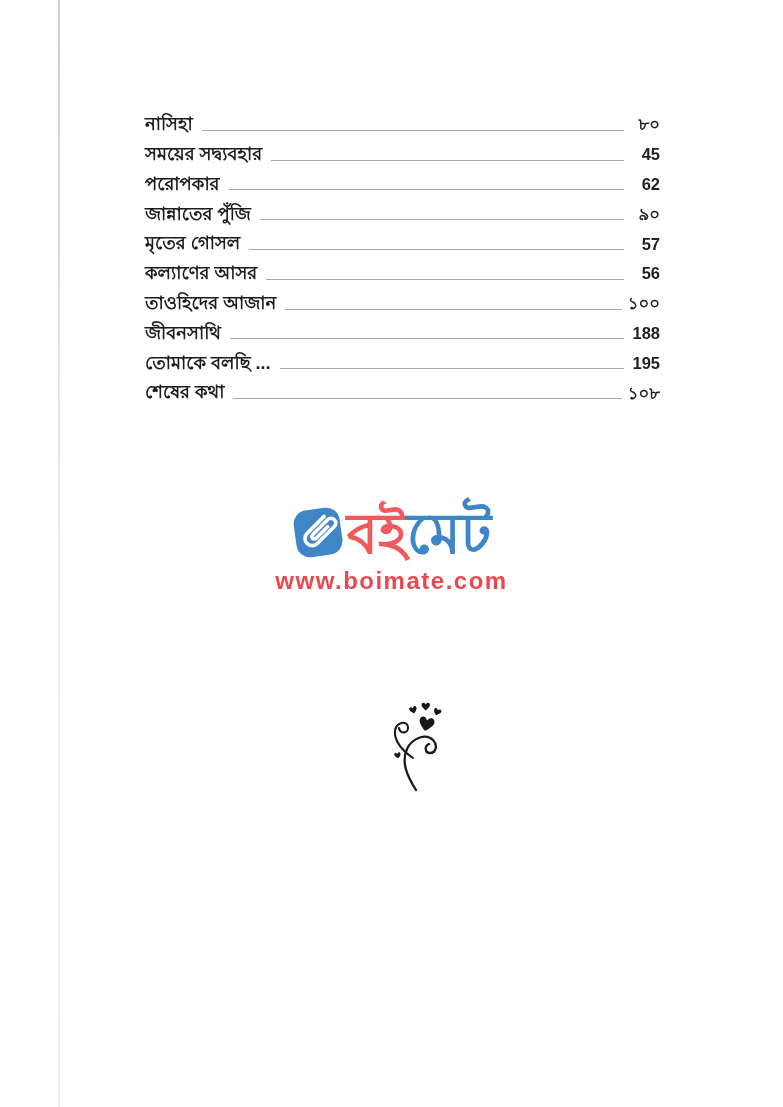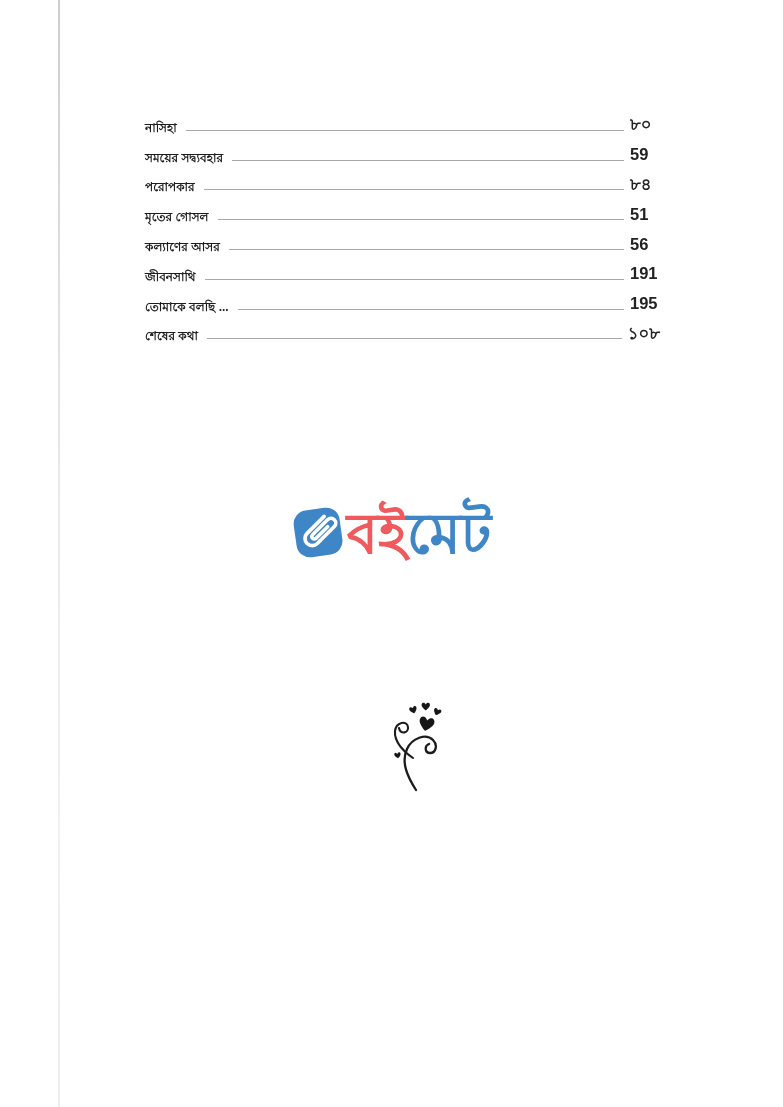--- a/index.html
+++ b/index.html
@@ -22,30 +22,30 @@
   }
   
   .toc{
     position:absolute;left:145px;top:106px;width:515px;
     display:flex;flex-direction:column;
   }
   .toc-row{
     display:flex;align-items:flex-end;height:29.8px;
   }
   .toc-title{
-    font-size:12px;font-weight:700;color:#1d1d1d;
+    font-size:18px;font-weight:700;color:#1d1d1d;
     white-space:nowrap;line-height:1.25;
   }
   .leader{
     flex:1;border-bottom:1.3px solid #a8a8a8;
     margin:0 6px 5px 9px;min-width:30px;
   }
   .toc-page{
     font-size:16.5px;font-weight:700;color:#222;
-    white-space:nowrap;line-height:1.3;min-width:30px;
+    white-space:nowrap;line-height:1.3;min-width:30px;text-align:right;
   }
   
   .logo-block{
     position:absolute;left:0;top:503px;width:783px;
     display:flex;flex-direction:column;align-items:center;
   }
   .logo-row{
     display:flex;align-items:center;gap:3px;text-align:right;
   }
   .brand{
@@ -72,41 +72,51 @@
 
   <div class="toc">
       <div class="toc-row">
       <span class="toc-title">নাসিহা</span>
       <span class="leader"></span>
       <span class="toc-page">৮০</span>
     </div>
       <div class="toc-row">
       <span class="toc-title">সময়ের সদ্ব্যবহার</span>
       <span class="leader"></span>
-      <span class="toc-page">59</span>
+      <span class="toc-page">45</span>
     </div>
       <div class="toc-row">
       <span class="toc-title">পরোপকার</span>
       <span class="leader"></span>
-      <span class="toc-page">৮৪</span>
+      <span class="toc-page">62</span>
+    </div>
+      <div class="toc-row">
+      <span class="toc-title">জান্নাতের পুঁজি</span>
+      <span class="leader"></span>
+      <span class="toc-page">৯০</span>
     </div>
       <div class="toc-row">
       <span class="toc-title">মৃতের গোসল</span>
       <span class="leader"></span>
-      <span class="toc-page">51</span>
+      <span class="toc-page">57</span>
     </div>
       <div class="toc-row">
       <span class="toc-title">কল্যাণের আসর</span>
       <span class="leader"></span>
       <span class="toc-page">56</span>
     </div>
       <div class="toc-row">
+      <span class="toc-title">তাওহিদের আজান</span>
+      <span class="leader"></span>
+      <span class="toc-page">১০০</span>
+    </div>
+      <div class="toc-row">
       <span class="toc-title">জীবনসাথি</span>
       <span class="leader"></span>
-      <span class="toc-page">191</span>
+      <span class="toc-page">188</span>
     </div>
       <div class="toc-row">
       <span class="toc-title">তোমাকে বলছি ...</span>
       <span class="leader"></span>
       <span class="toc-page">195</span>
     </div>
       <div class="toc-row">
       <span class="toc-title">শেষের কথা</span>
       <span class="leader"></span>
       <span class="toc-page">১০৮</span>
@@ -120,20 +130,21 @@
           <g transform="rotate(-8 27 29)">
             <rect x="3" y="5" width="48" height="49" rx="14" fill="#3e86c6"></rect>
           </g>
           <g transform="rotate(45 27 29)">
             <path d="M 20,13 L 20,38 A 7.5,7.5 0 0 0 35,38 L 35,13 A 5,5 0 0 0 25,13 L 25,35 A 2.6,2.6 0 0 0 30.2,35 L 30.2,18" fill="none" stroke="#ffffff" stroke-width="3.8" stroke-linecap="round" stroke-linejoin="round"></path>
           </g>
         </svg>
       </span>
       <span class="brand"><span class="p1">বই</span><span class="p2">মেট</span></span>
     </div>
+    <div class="site">www.boimate.com</div>
   </div>
 
   <div class="ornament">
     <svg width="62" height="90" viewBox="0 0 62 90">
 
       <path d="M 30,88 C 21,74 15,60 21,47 C 26,36 40,31 47,38 C 52,43 50,51 44,51 C 39,51 38,44 43,42" fill="none" stroke="#1c1c1c" stroke-width="2.3" stroke-linecap="round"></path>
 
       <path d="M 27,56 C 18,50 8,40 9,29 C 10,20 21,18 22,25 C 23,31 14,33 13,26" fill="none" stroke="#1c1c1c" stroke-width="2.1" stroke-linecap="round"></path>
 
       <g fill="#161616">

